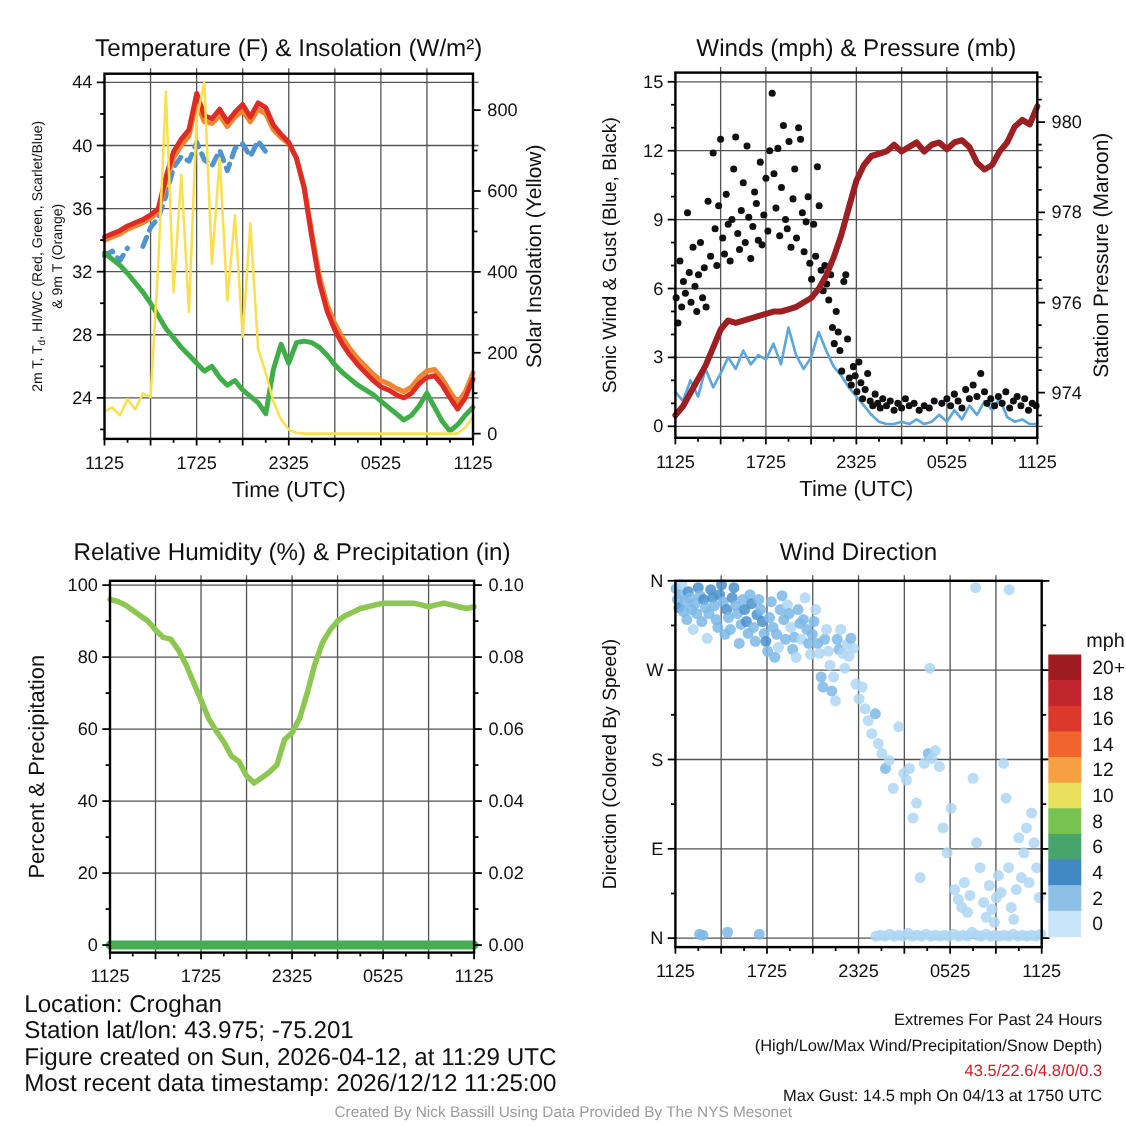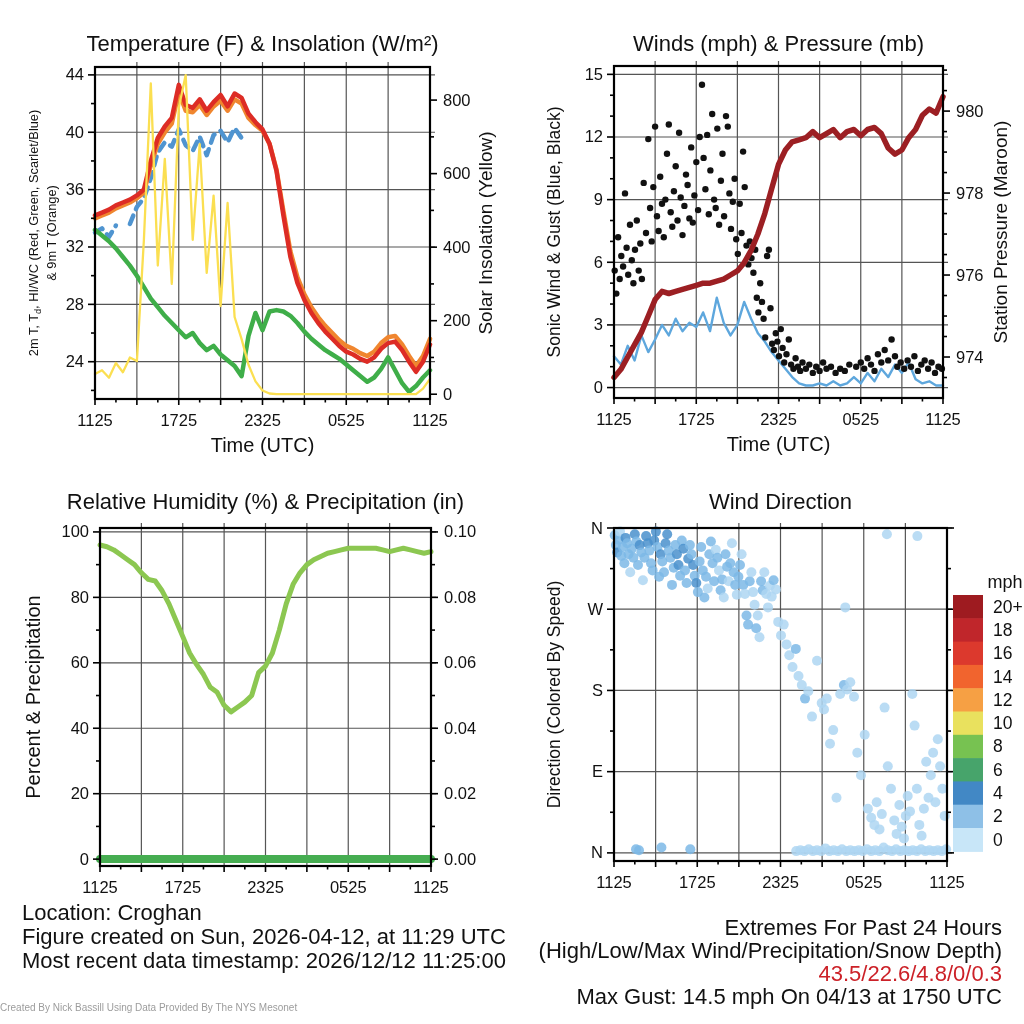--- a/index.html
+++ b/index.html
@@ -1,23 +1,23 @@
 <!DOCTYPE html>
 <html><head>
 <meta charset="utf-8">
 <style>
   html,body{margin:0;padding:0}
   body{width:1024px;height:1024px;position:relative;background:#ffffff;
        font-family:"Liberation Sans",sans-serif;overflow:hidden}
   #charts-svg{position:absolute;left:0;top:0}
   svg text{font-family:"Liberation Sans",sans-serif;fill:#111}
   .footer-left{position:absolute;left:22px;top:901px;font-size:22px;line-height:24px;color:#111}
-  .footer-right{position:absolute;right:22px;top:916px;text-align:right;font-size:22px;line-height:23px;color:#111}
+  .footer-right{position:absolute;right:22px;top:916px;text-align:right;font-size:15px;line-height:23px;color:#111}
   .extremes-values{color:#cc2128;font-weight:normal}
-  .credit{position:absolute;left:0;top:1002px;width:100%;font-size:10px;color:#9c9c9c}
+  .credit{position:absolute;left:0;top:1002px;width:100%;text-align:center;font-size:14px;color:#9c9c9c}
 </style>
 </head>
 <body>
 
 <div>
   <svg id="charts-svg" width="1024" height="1024" viewBox="0 0 1024 1024">
       <g>
         <line x1="136.875" x2="136.875" y1="62" y2="399" stroke="#555" stroke-width="1.2"></line>
         <line x1="178.75" x2="178.75" y1="62" y2="399" stroke="#555" stroke-width="1.2"></line>
         <line x1="220.625" x2="220.625" y1="62" y2="399" stroke="#555" stroke-width="1.2"></line>
@@ -714,20 +714,21 @@
         <text x="993" y="799.05" text-anchor="start" font-size="17.5">4</text>
         <rect x="953" y="804.7" width="30" height="23.900000000000002" fill="#8ec0e7"></rect>
         <text x="993" y="822.35" text-anchor="start" font-size="17.5">2</text>
         <rect x="953" y="828" width="30" height="23.900000000000002" fill="#c8e6f8"></rect>
         <text x="993" y="845.65" text-anchor="start" font-size="17.5">0</text>
       </g>
     </svg>
 
   <div class="footer-left">
     <div>Location: Croghan</div>
+    <div>Station lat/lon: 43.975; -75.201</div>
     <div>Figure created on Sun, 2026-04-12, at 11:29 UTC</div>
     <div>Most recent data timestamp: 2026/12/12 11:25:00</div>
   </div>
 
   <div class="footer-right">
     <div>Extremes For Past 24 Hours</div>
     <div>(High/Low/Max Wind/Precipitation/Snow Depth)</div>
     <div class="extremes-values">43.5/22.6/4.8/0/0.3</div>
     <div>Max Gust: 14.5 mph On 04/13 at 1750 UTC</div>
   </div>

